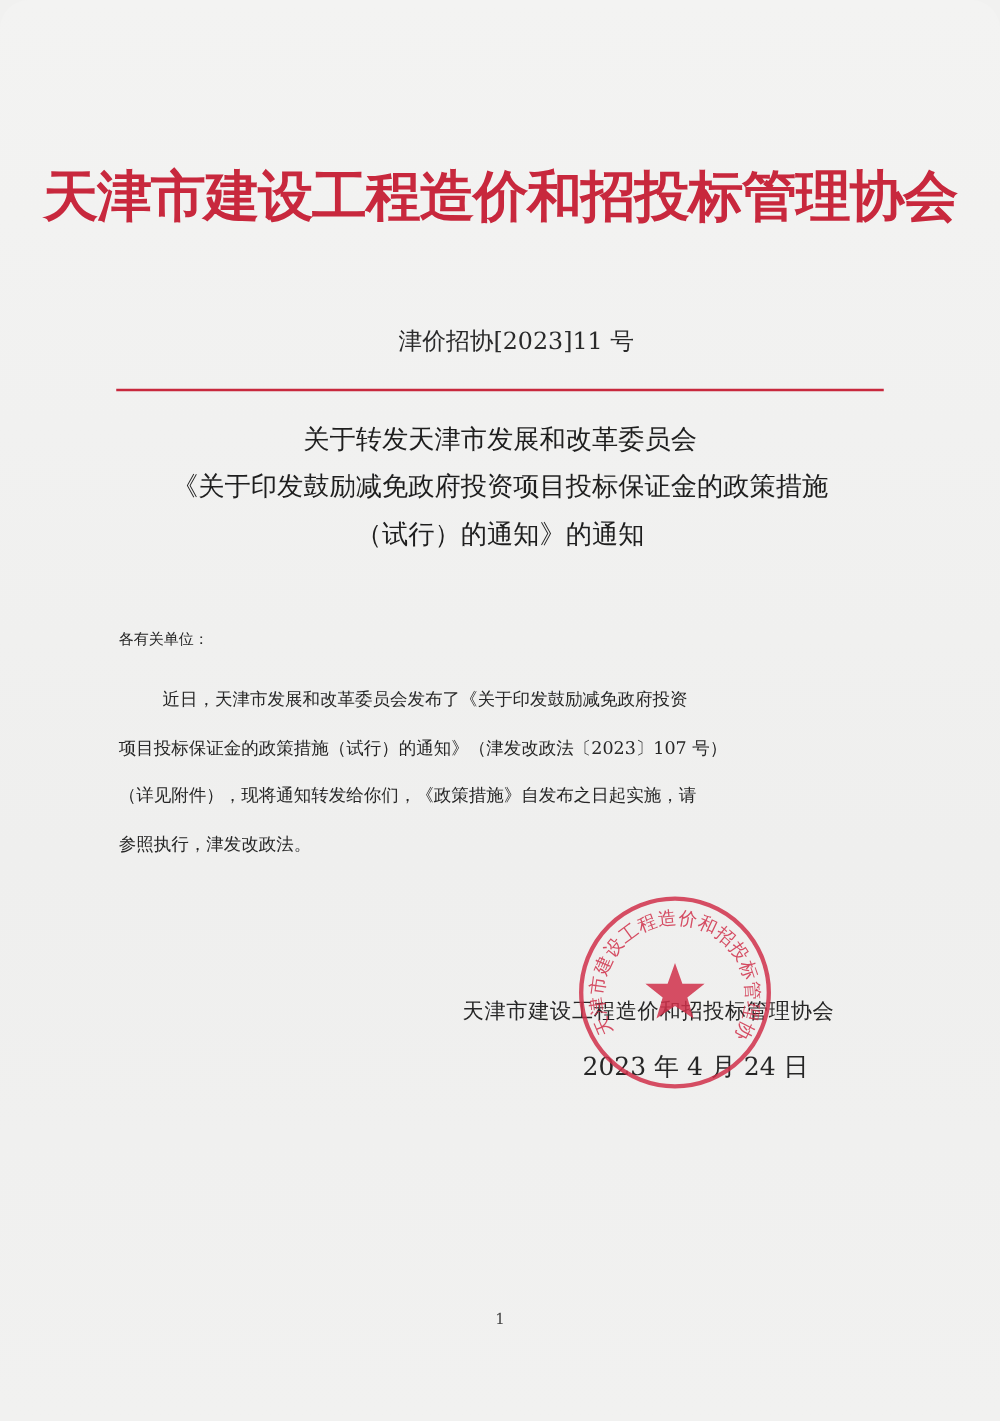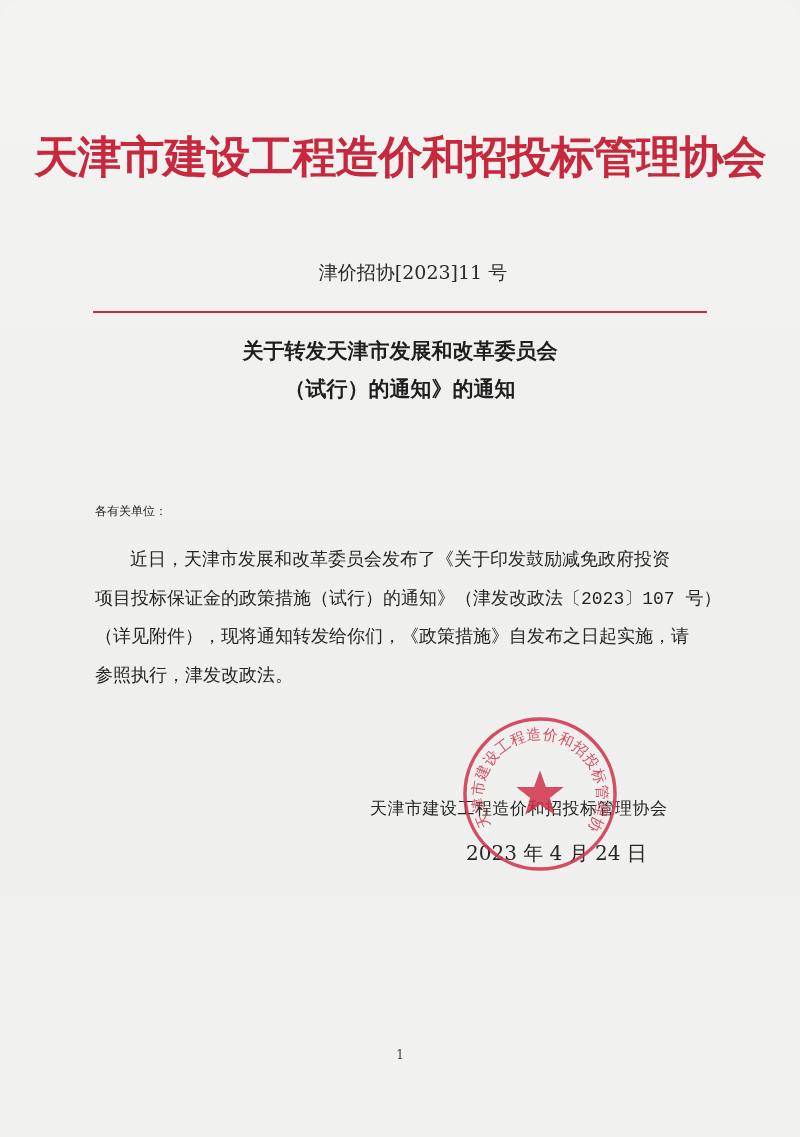--- a/index.html
+++ b/index.html
@@ -27,29 +27,29 @@
     .doc-number {
       position: absolute; left: 0; width: 800px; top: 260px;
       text-align: center; font-size: 19px; color: #2a2a2a; margin-left: 13px;
     }
     .red-rule {
       position: absolute; left: 93px; width: 614px; top: 311px; height: 2px;
       background: #c8283d;
     }
     .title {
       position: absolute; left: 0; width: 800px; top: 332px;
-      text-align: center; font-size: 21px; line-height: 38px; color: #1e1e1e; font-weight: bold;
+      text-align: center; font-size: 21px; line-height: 38px; color: #1e1e1e;
     }
     .title div { white-space: nowrap; }
     .salutation {
       position: absolute; left: 95px; top: 503px; font-size: 12px; color: #262626;
     }
     .body-text {
       position: absolute; left: 95px; width: 612px; top: 541px;
-      font-size: 18px; line-height: 38.5px; color: #262626; font-family: Liberation Mono, monospace;
+      font-size: 14px; line-height: 38.5px; color: #262626;
     }
     .body-text div { white-space: nowrap; }
     .indent { padding-left: 35px; }
     .signature {
       position: absolute; left: 370px; top: 797px; font-size: 17px; color: #262626; letter-spacing: 0.5px;
     }
     .date {
       position: absolute; left: 466px; top: 840px; font-size: 20px; color: #262626;
     }
     .seal {
@@ -67,20 +67,21 @@
 <div class="page">
 
   <div class="org-header">天津市建设工程造价和招投标管理协会</div>
 
   <div class="doc-number">津价招协[2023]11 号</div>
 
   <div class="red-rule"></div>
 
   <div class="title">
     <div>关于转发天津市发展和改革委员会</div>
+    <div>《关于印发鼓励减免政府投资项目投标保证金的政策措施</div>
     <div>（试行）的通知》的通知</div>
   </div>
 
   <div class="salutation">各有关单位：</div>
 
   <div class="body-text">
     <div class="indent">近日，天津市发展和改革委员会发布了《关于印发鼓励减免政府投资</div>
     <div>项目投标保证金的政策措施（试行）的通知》（津发改政法〔2023〕107 号）</div>
     <div>（详见附件），现将通知转发给你们，《政策措施》自发布之日起实施，请</div>
     <div>参照执行，津发改政法。</div>

